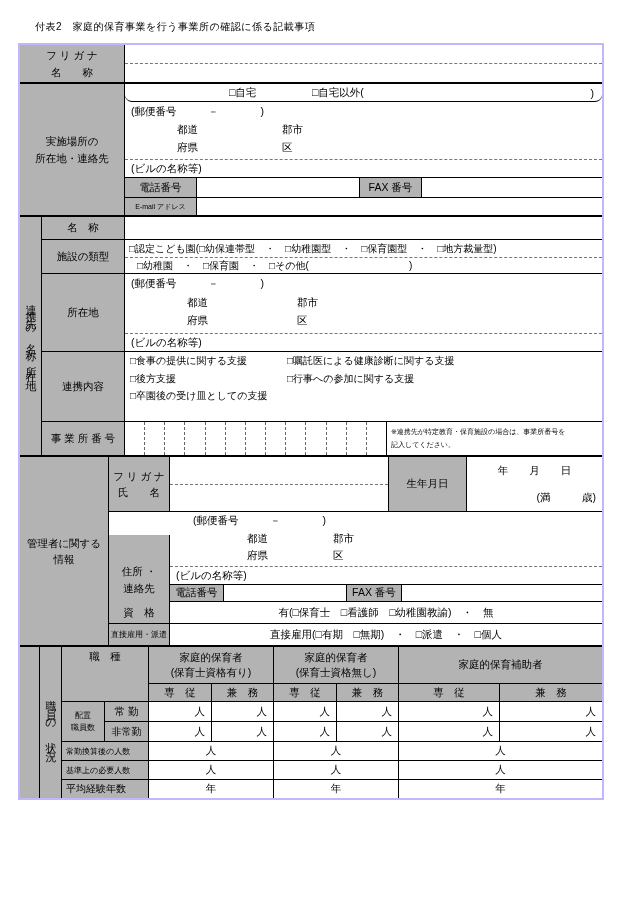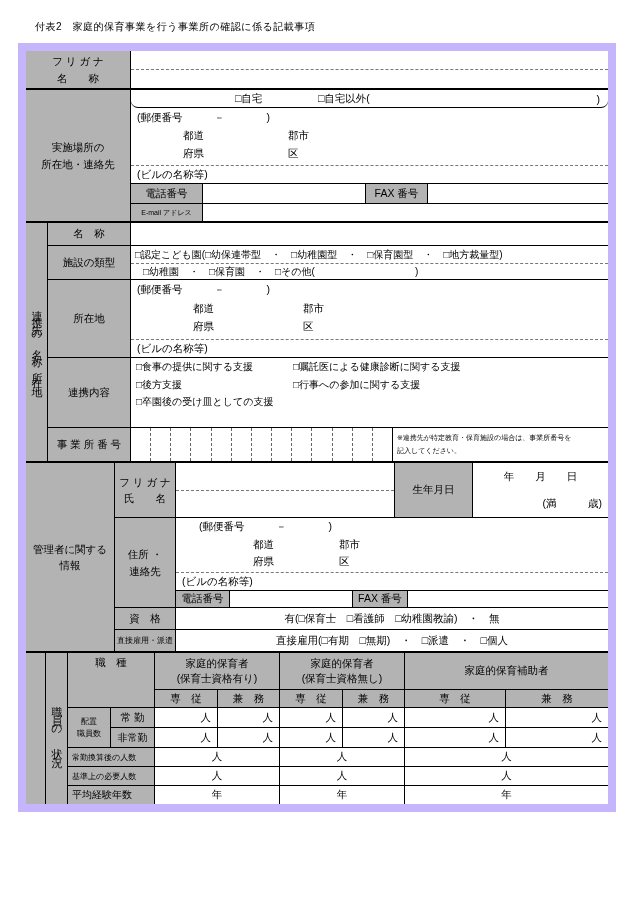--- a/index.html
+++ b/index.html
@@ -2,21 +2,21 @@
 <html><head>
 <meta charset="utf-8">
 <style>
   html,body{margin:0;padding:0;}
   body{
     width:630px;height:903px;background:#ffffff;position:relative;
     font-family:"Liberation Sans","DejaVu Sans",sans-serif;
     font-size:10.5px;color:#000;
   }
   #title{position:absolute;left:35px;top:20px;font-size:10px;letter-spacing:.5px;white-space:nowrap;}
-  #form{position:absolute;left:18px;top:43px;width:582px;height:753px;border:8px solid #c4b5fd;background:#fff;}
+  #form{position:absolute;left:18px;top:43px;width:582px;height:753px;border:2px solid #c4b5fd;background:#fff;}
   .cell{position:absolute;box-sizing:border-box;border-right:1px solid #000;border-bottom:1px solid #000;overflow:hidden;}
   .g{background:#b3b3b3;}
   .nr{border-right:none;}
   .nb{border-bottom:none;}
   .bb2{border-bottom-width:2px;}
   .dashb{border-bottom:1px dashed #777 !important;}
   .cc{display:flex;align-items:center;justify-content:center;text-align:center;}
   .col{display:flex;flex-direction:column;align-items:center;justify-content:center;line-height:1.55;}
   .lf{display:flex;align-items:center;padding-left:6px;}
   .ab{position:absolute;white-space:nowrap;}
@@ -139,21 +139,21 @@
   </div>
   <div class="cell" style="left:150px;top:412px;width:219px;height:55px;">
     <div class="dashb" style="height:27px;"></div>
   </div>
   <div class="cell g cc" style="left:369px;top:412px;width:78px;height:55px;">生年月日</div>
   <div class="cell nr" style="left:447px;top:412px;width:135px;height:55px;">
     <div class="cc" style="height:27px;">年　　月　　日</div>
     <div style="height:27px;display:flex;align-items:center;justify-content:flex-end;padding-right:6px;">(満　　　歳)</div>
   </div>
 
-  <div class="cell g col" style="left:89px;top:467px;width:61px;height:90px;">
+  <div class="cell g col" style="left:89px;top:490px;width:61px;height:90px;">
     <span>住所 ・</span>
     <span>連絡先</span>
   </div>
   <div class="cell nr dashb" style="left:150px;top:467px;width:432px;height:55px;">
     <span class="ab" style="left:23px;top:2px;">(郵便番号　　　－　　　　)</span>
     <span class="ab" style="left:77px;top:20px;">都道</span>
     <span class="ab" style="left:163px;top:20px;">郡市</span>
     <span class="ab" style="left:77px;top:37px;">府県</span>
     <span class="ab" style="left:163px;top:37px;">区</span>
   </div>

